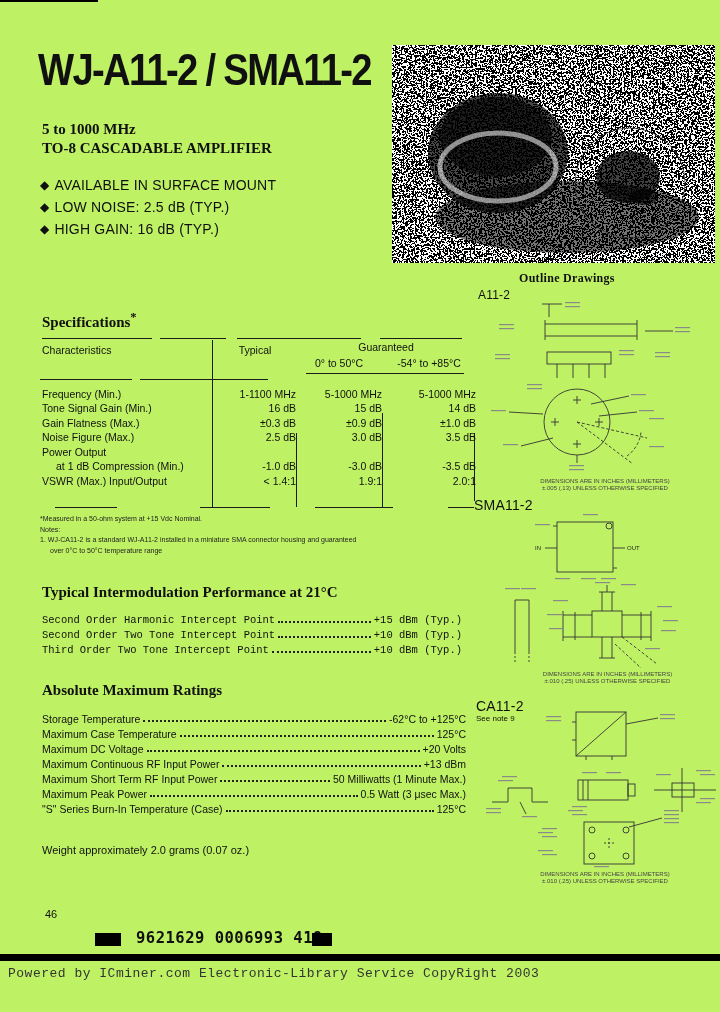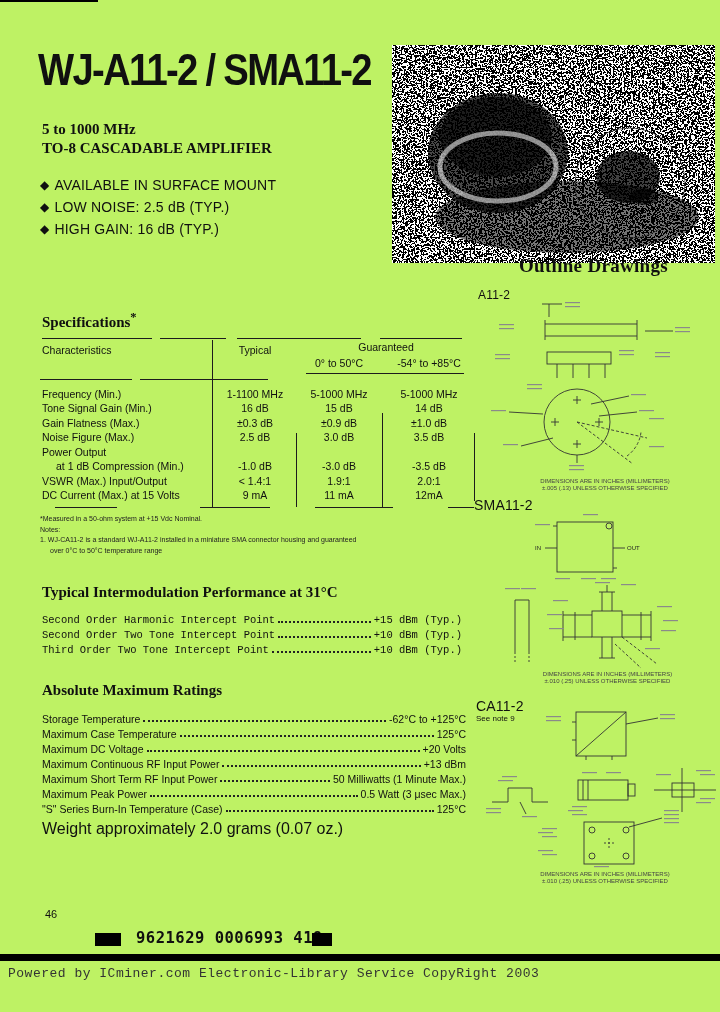--- a/index.html
+++ b/index.html
@@ -9,36 +9,36 @@
   .serifh{font-family:"Liberation Serif",serif;font-weight:bold;}
   .hr{position:absolute;height:1px;background:#1c1c1c;}
   .vr{position:absolute;width:1px;background:#1c1c1c;}
   .title{left:38px;top:44px;font-size:45px;font-weight:bold;letter-spacing:-2px;
          transform:scaleX(.85);transform-origin:left top;white-space:nowrap;}
   .subtitle{left:42px;top:120px;font-size:15px;line-height:19px;}
   .features{left:40px;top:174px;font-size:14px;line-height:22px;letter-spacing:.2px;}
   .feat-row{display:flex;align-items:center;white-space:nowrap;}
   .diamond{font-size:12px;margin-right:5px;}
   .photo{left:392px;top:45px;}
-  .outline-h{left:519px;top:255px;font-size:19px;letter-spacing:.3px;}
+  .outline-h{left:519px;top:271px;font-size:12px;letter-spacing:.3px;}
   .dlabel{font-size:12px;letter-spacing:.2px;}
   .caption{font-size:6px;line-height:7px;color:#444;text-align:center;letter-spacing:0;}
   .spec-h{left:42px;top:310px;font-size:15px;}
   .spec-table{left:40px;top:335px;width:436px;height:176px;font-size:10.5px;}
   .scell{position:absolute;text-align:center;}
   .srow{position:absolute;left:0;width:436px;display:grid;grid-template-columns:174px 82px 86px 94px;}
   .srow .c0{text-align:left;padding-left:2px;}
-  .srow .c{text-align:center;}
+  .srow .c{text-align:right;}
   .srow.indent .c0{padding-left:16px;}
   .notes{left:40px;top:514px;font-size:7px;line-height:10.5px;color:#222;}
   .sec-h{font-size:15px;}
   .leader-list{font-size:10.5px;}
   .leader-row{display:flex;align-items:flex-end;height:15px;white-space:nowrap;}
   .dots{flex:1;border-bottom:2px dotted #222;margin:0 3px 3px 3px;}
-  .weight{left:42px;top:820px;font-size:16px;}
+  .weight{left:42px;top:844px;font-size:11px;}
   .pagenum{left:45px;top:908px;font-size:11px;}
   .barcode-digits{left:136px;top:929px;font-family:"DejaVu Sans Mono",monospace;
                   font-weight:bold;font-size:15.5px;letter-spacing:.5px;white-space:pre;}
   .bblock{position:absolute;background:#000;}
   .footer-bar{left:0;top:954px;width:720px;height:7px;background:#000;}
   .footer-text{left:8px;top:966px;font-family:"Liberation Mono",monospace;font-size:13px;
                color:#333;letter-spacing:.5px;white-space:nowrap;}
   .topline{left:0;top:0;width:98px;height:2px;background:#000;}
   svg line, svg path, svg rect.o, svg circle{stroke:#333;stroke-width:.9;fill:none;}
   svg .sq{fill:#8a8a8a;stroke:none;}
@@ -345,41 +345,35 @@
       <span class="c">-1.0 dB</span>
       <span class="c">-3.0 dB</span>
       <span class="c">-3.5 dB</span>
     </div>
     <div class="srow" style="top:140px;">
       <span class="c0">VSWR (Max.) Input/Output</span>
       <span class="c">&lt; 1.4:1</span>
       <span class="c">1.9:1</span>
       <span class="c">2.0:1</span>
     </div>
-    <div class="srow" style="top:154px;">
-      <span class="c0">DC Current (Max.) at 15 Volts</span>
-      <span class="c">9 mA</span>
-      <span class="c">11 mA</span>
-      <span class="c">12mA</span>
-    </div>
 
     <div class="hr" style="left:15px;top:172px;width:62px;"></div>
     <div class="hr" style="left:160px;top:172px;width:70px;"></div>
     <div class="hr" style="left:275px;top:172px;width:78px;"></div>
     <div class="hr" style="left:408px;top:172px;width:26px;"></div>
   </div>
 
   <div class="abs notes">
     <div>*Measured in a 50-ohm system at +15 Vdc Nominal.</div>
     <div>Notes:</div>
     <div>1.  WJ-CA11-2 is a standard WJ-A11-2 installed in a miniature SMA connector housing and guaranteed</div>
     <div style="padding-left:10px;">over 0°C to 50°C temperature range</div>
   </div>
 
-  <div class="abs sec-h serifh" style="left:42px;top:584px;">Typical Intermodulation Performance at 31°C</div>
+  <div class="abs sec-h serifh" style="left:42px;top:584px;">Typical Intermodulation Performance at 21°C</div>
   <div class="abs leader-list" style="left:42px;top:611px;width:420px;font-family:Liberation Mono, monospace;">
     <div class="leader-row">
       <span>Second Order Harmonic Intercept Point</span>
       <span class="dots"></span>
       <span>+15 dBm (Typ.)</span>
     </div>
     <div class="leader-row">
       <span>Second Order Two Tone Intercept Point</span>
       <span class="dots"></span>
       <span>+10 dBm (Typ.)</span>

